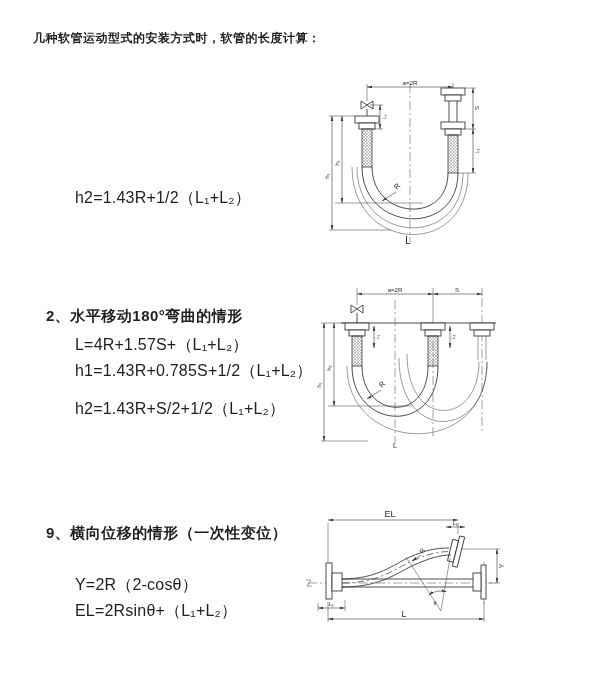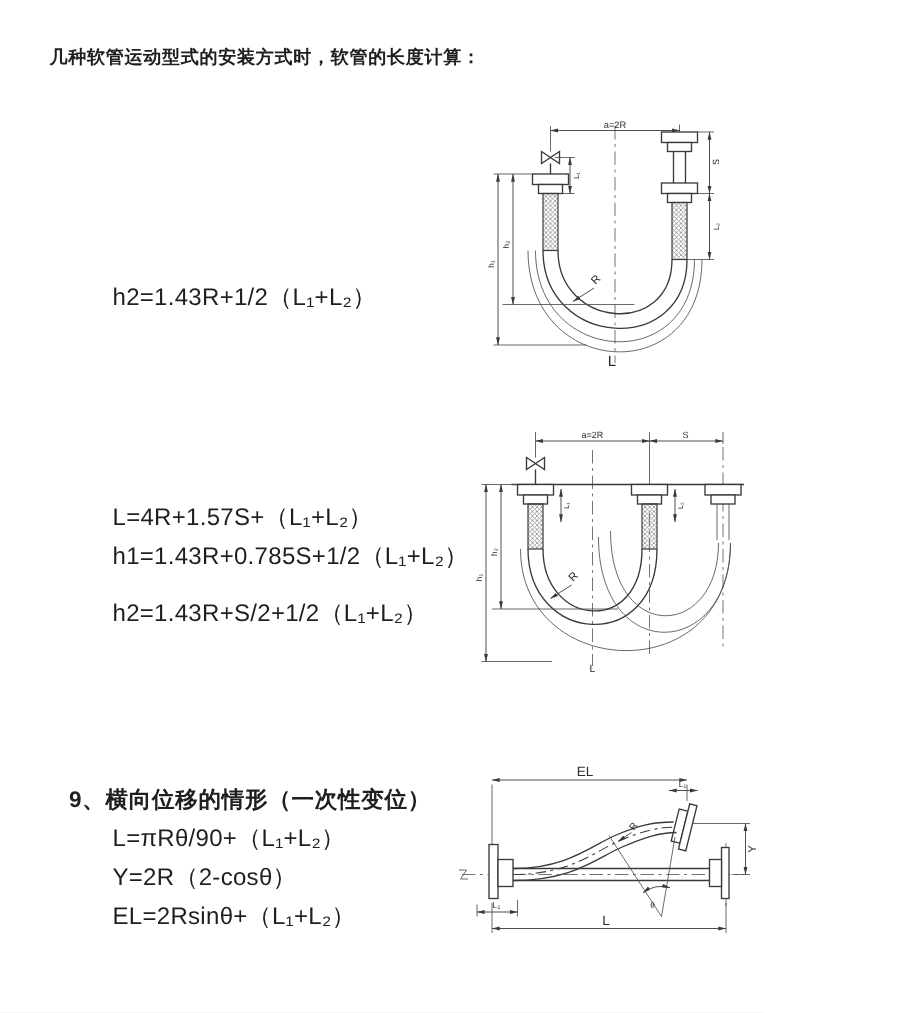--- a/index.html
+++ b/index.html
@@ -20,26 +20,26 @@
 </style>
 </head>
 <body>
 
 <div class="page">
 
   <div class="title">几种软管运动型式的安装方式时，软管的长度计算：</div>
 
   <div class="formula" style="top:188px;">h2=1.43R+1/2（L₁+L₂）</div>
 
+  <div class="heading" style="top:307px;">2、水平移动180°弯曲的情形</div>
   <div class="formula" style="top:335px;text-align:right;">L=4R+1.57S+（L₁+L₂）</div>
   <div class="formula" style="top:361px;">h1=1.43R+0.785S+1/2（L₁+L₂）</div>
   <div class="formula" style="top:399px;">h2=1.43R+S/2+1/2（L₁+L₂）</div>
 
   <div class="heading" style="top:524px;">9、横向位移的情形（一次性变位）</div>
-  <div class="formula" style="top:549px;">L=πRθ/90+（L₁+L₂）</div>
   <div class="formula" style="top:575px;">Y=2R（2-cosθ）</div>
   <div class="formula" style="top:601px;">EL=2Rsinθ+（L₁+L₂）</div>
 
   <svg class="dg" style="left:325px;top:80px;" width="160" height="168" viewBox="0 0 160 168">
     <defs>
       <pattern id="braidPat" width="3" height="3" patternUnits="userSpaceOnUse">
         <path d="M0,3 l3,-3 M0,0 l3,3" stroke="#8a8a8a" stroke-width="0.5"></path>
       </pattern>
       <marker id="ma" viewBox="0 0 10 6" refX="9.5" refY="3" markerWidth="9" markerHeight="6" orient="auto-start-reverse">
         <path d="M0,0.6 L10,3 L0,5.4 Z" fill="#3a3a3a"></path>

